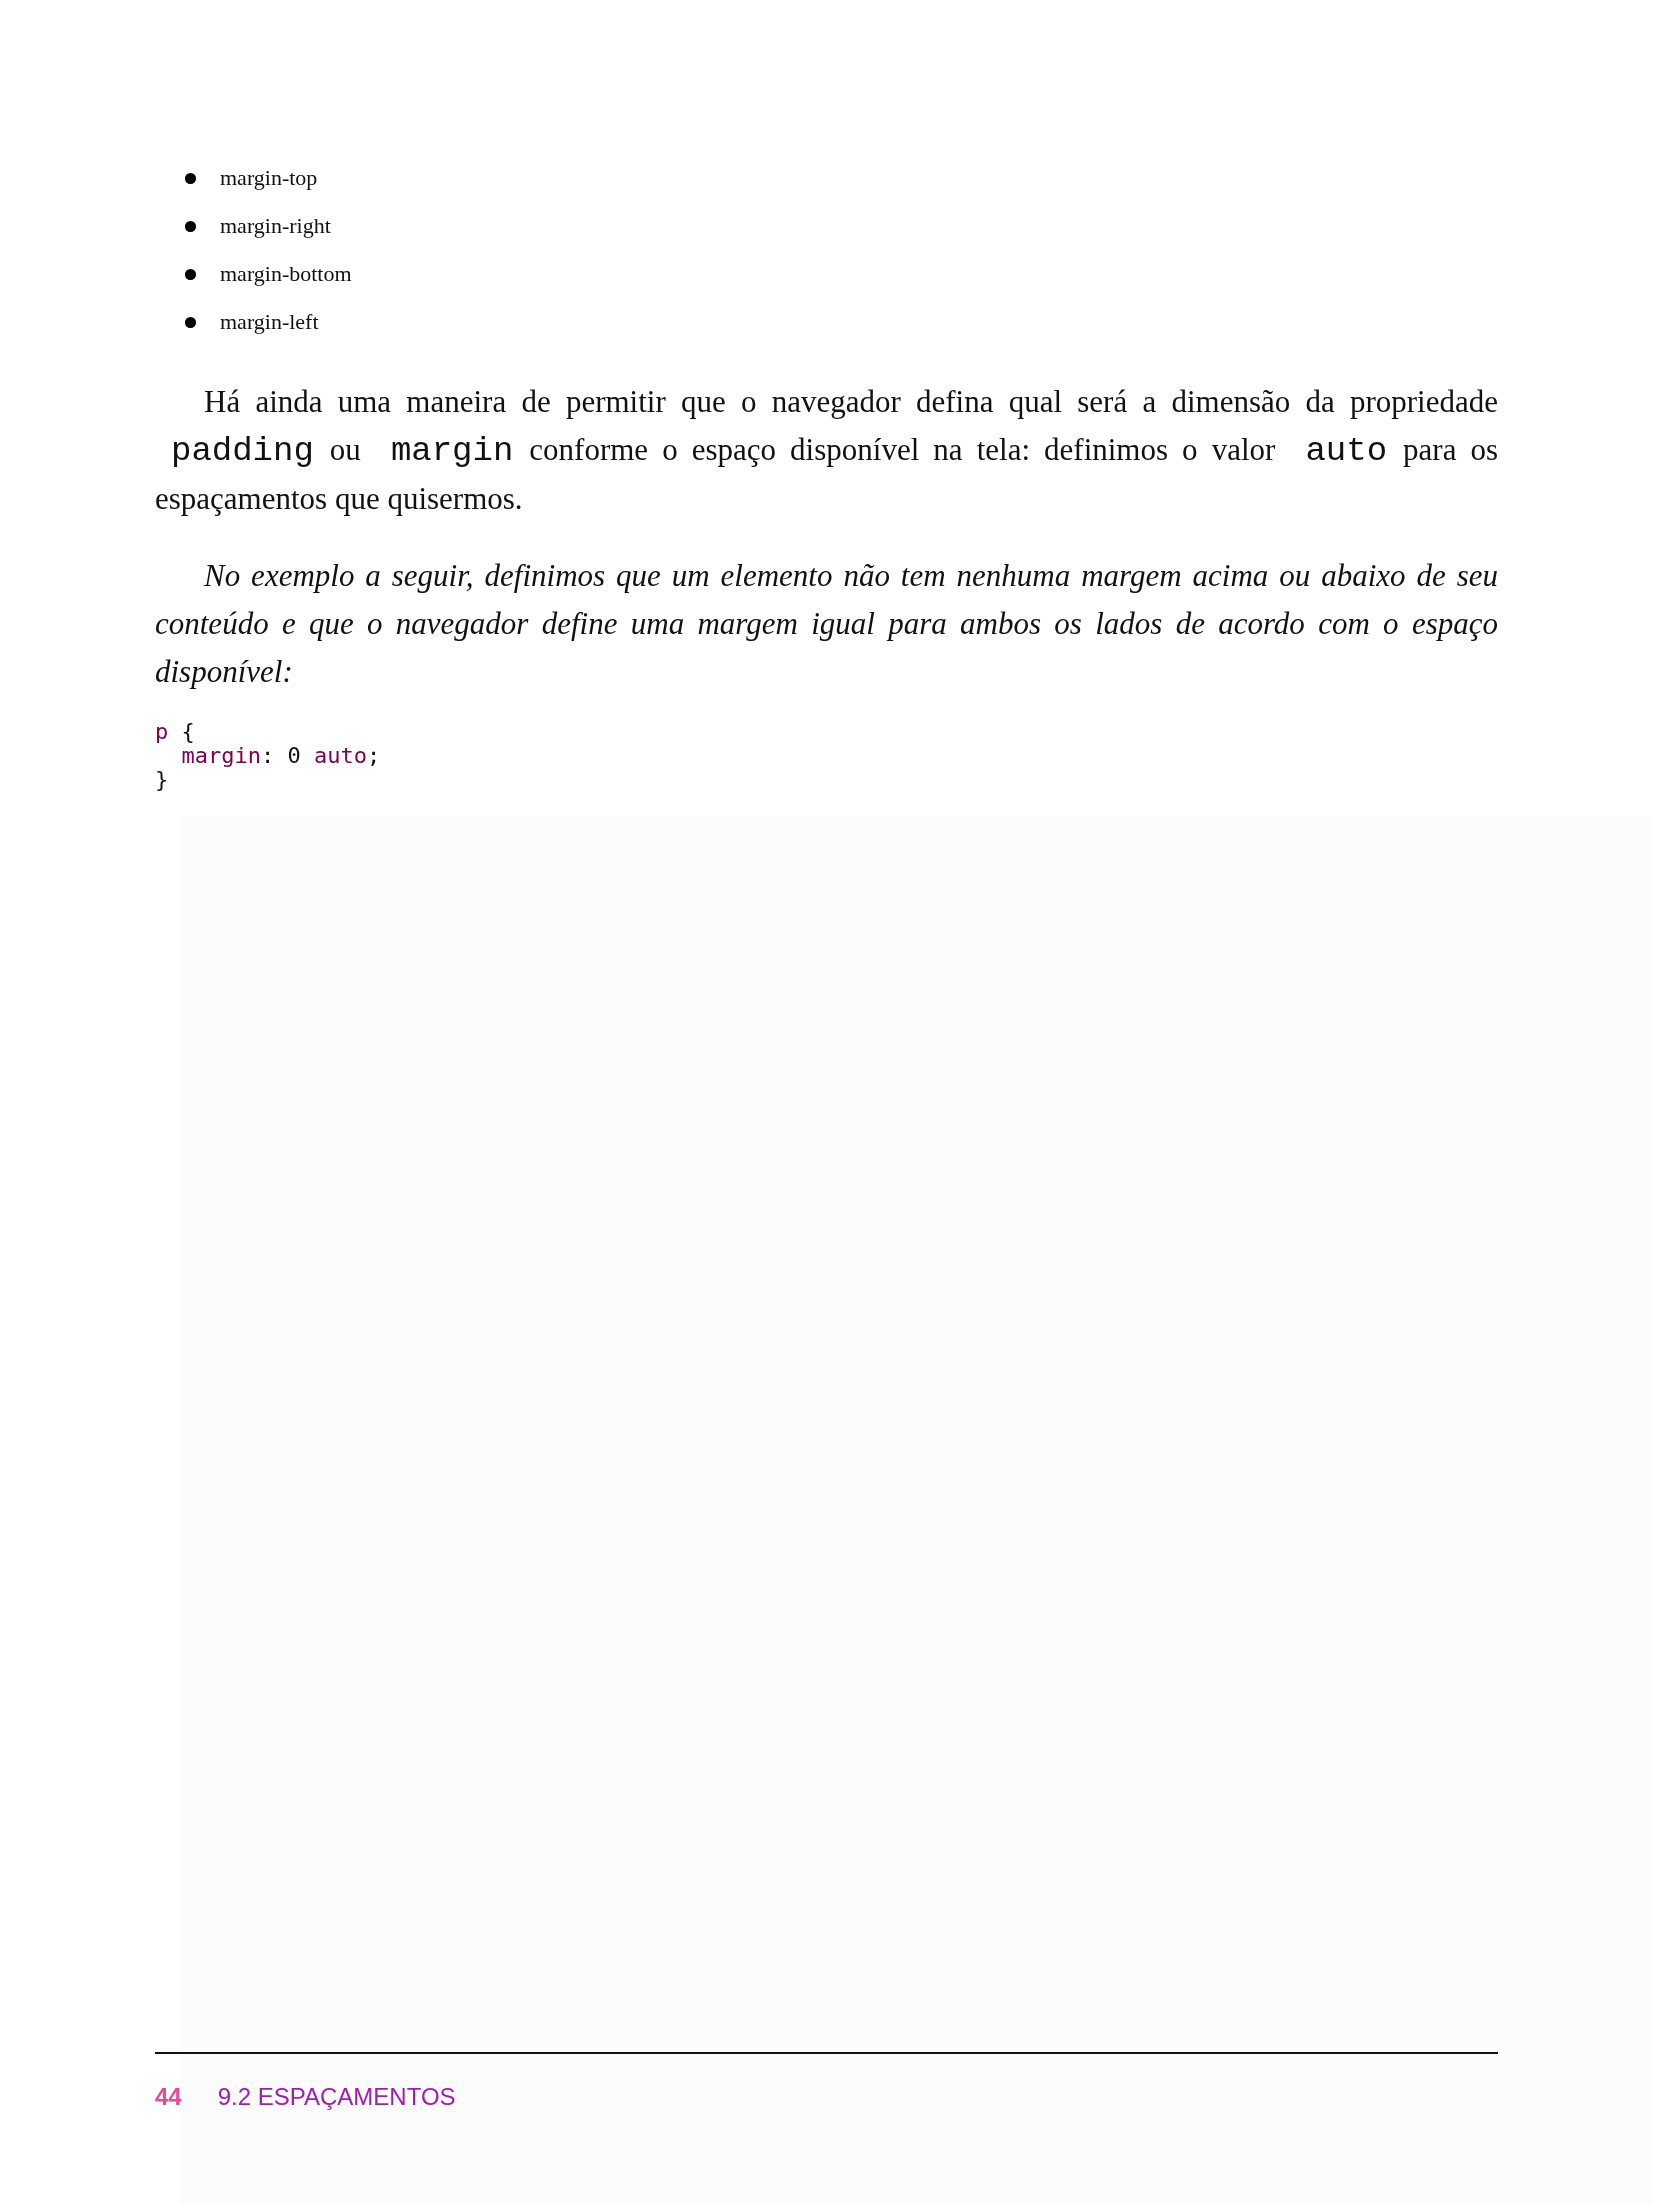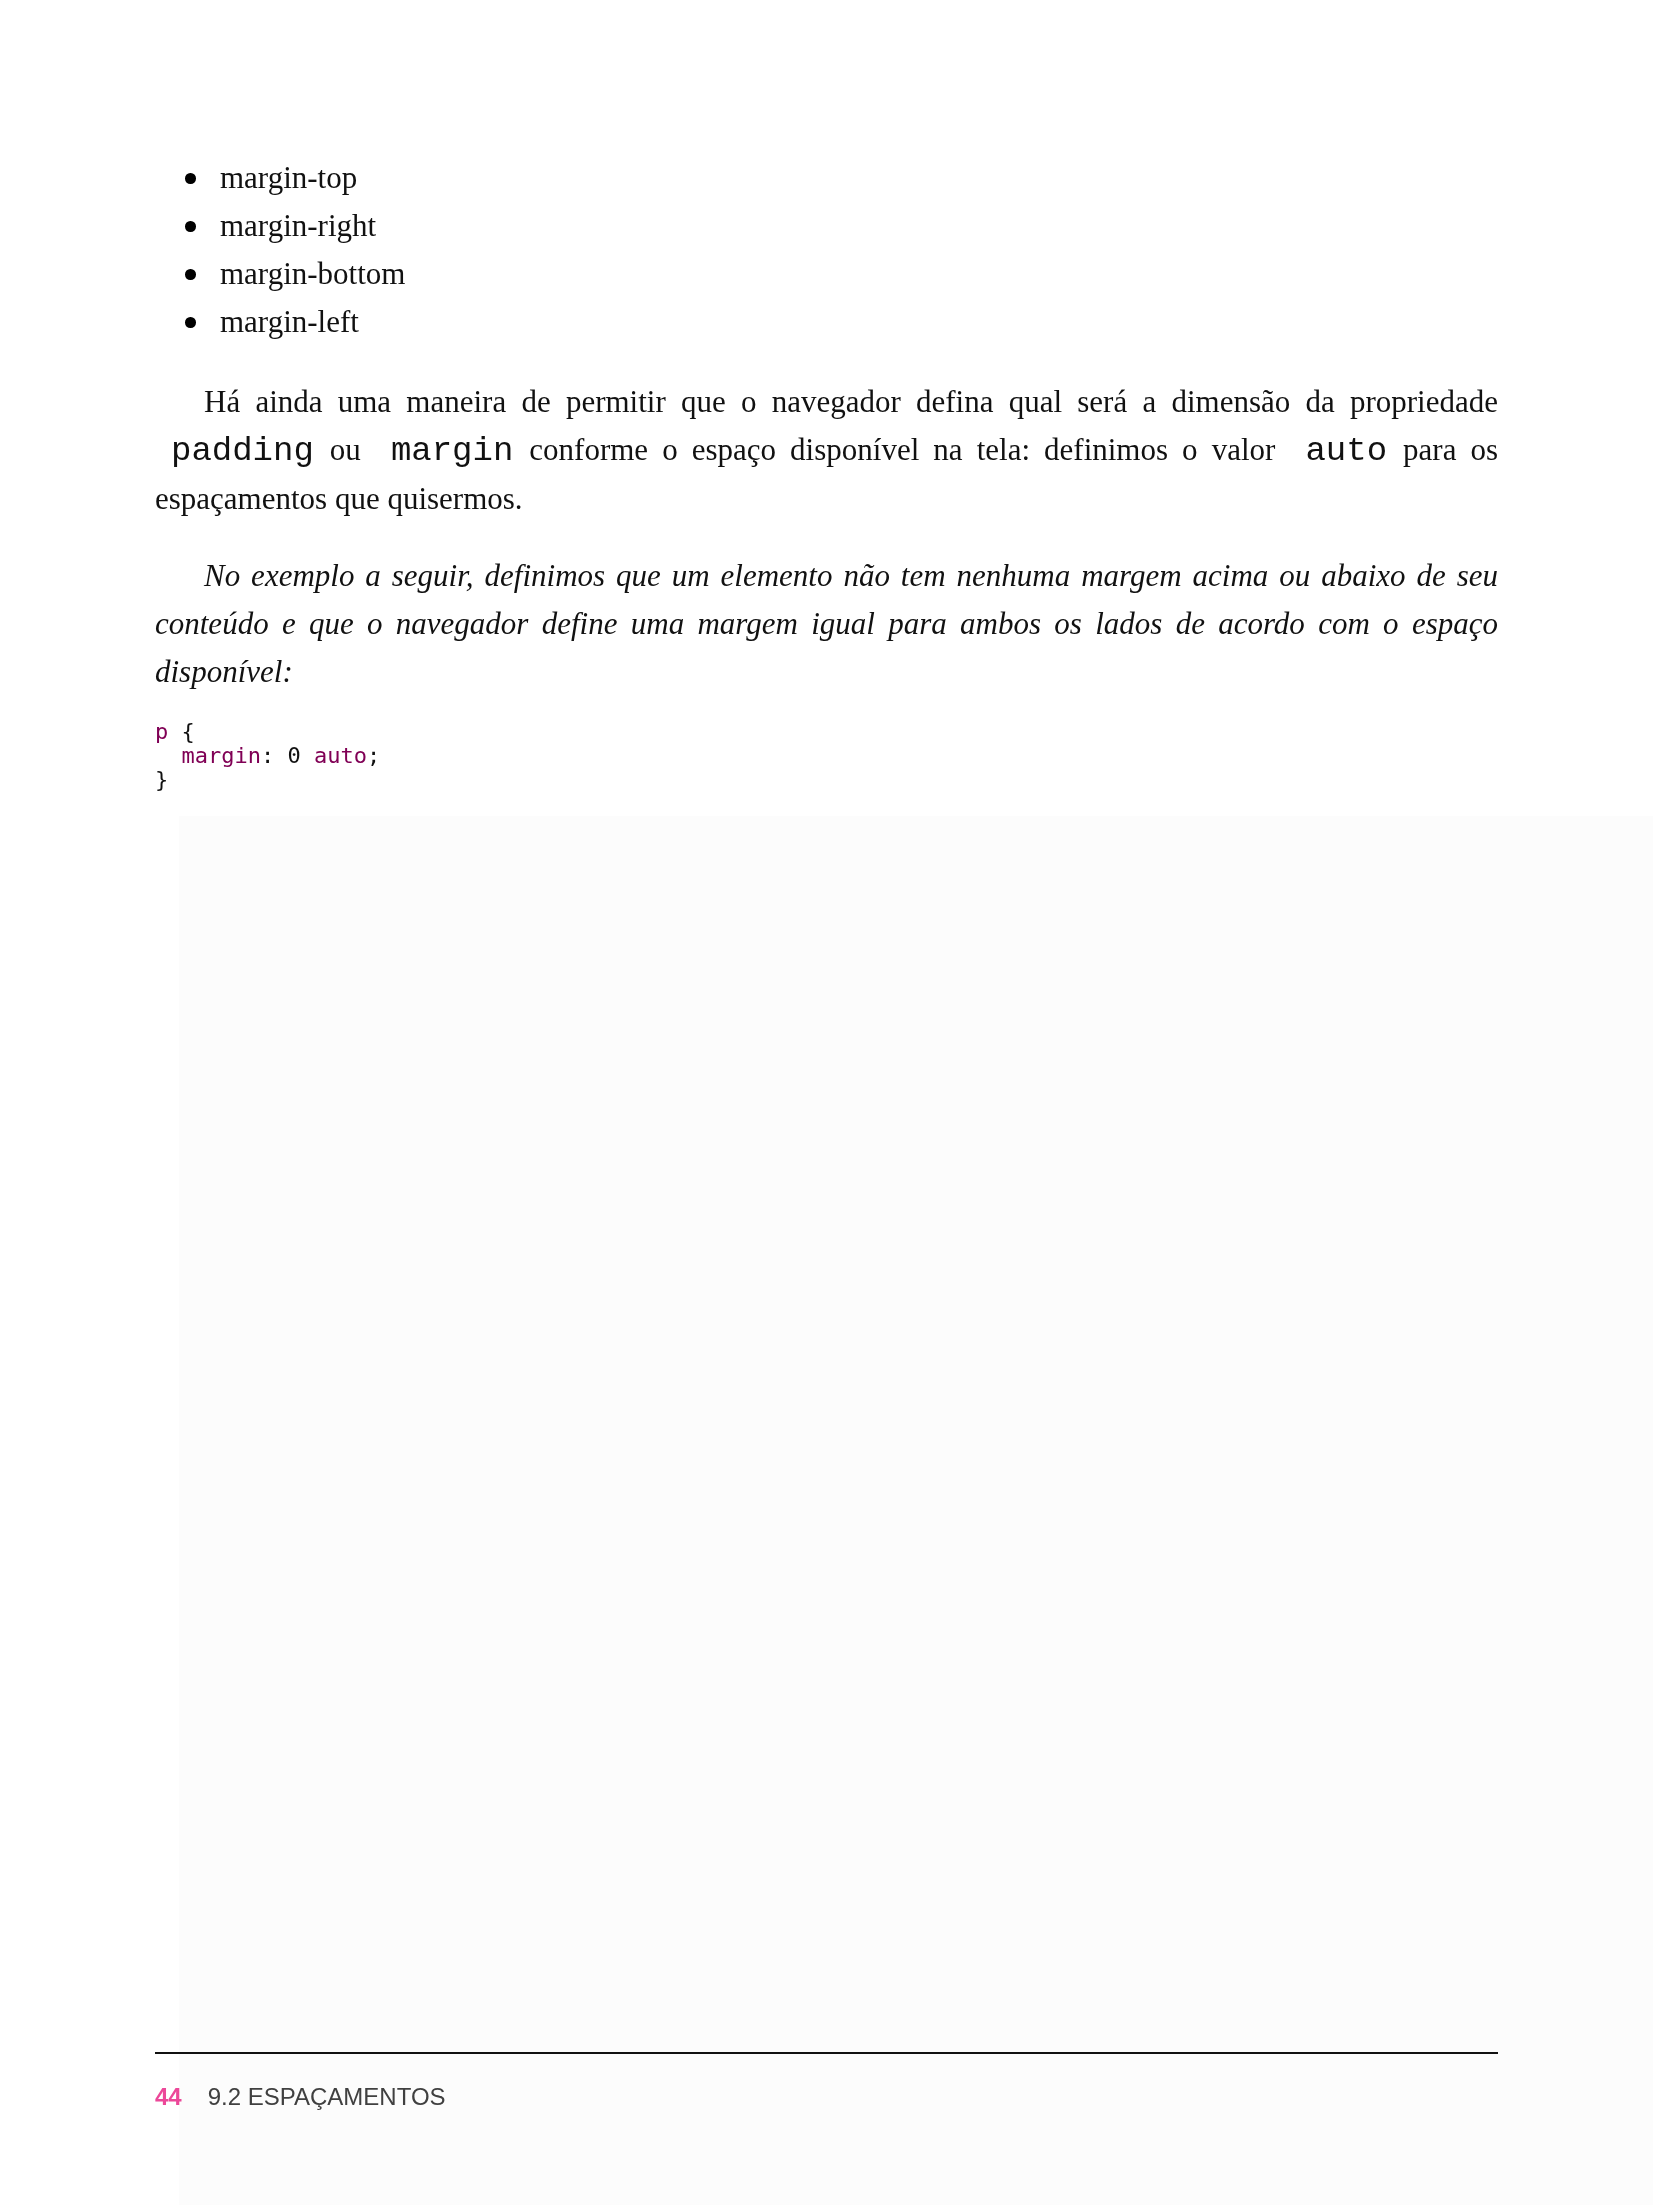--- a/index.html
+++ b/index.html
@@ -4,34 +4,34 @@
 <style>
   html, body { margin:0; padding:0; }
   body {
     width:1654px; height:2205px; position:relative; overflow:hidden;
     background:#ffffff;
     font-family:"Liberation Serif", serif; color:#111;
   }
   .tint { position:absolute; left:179px; top:816px; right:0; bottom:0; background:#fcfcfc; }
   .page { position:absolute; left:155px; top:0; width:1343px; }
   ul.bullets { list-style:none; margin:0; padding:0; position:absolute; top:158px; left:0; }
-  ul.bullets li { position:relative; height:48px; line-height:40px; font-size:31px; padding-left:65px; }
+  ul.bullets li { position:relative; height:48px; line-height:40px; font-size:22px; padding-left:65px; }
   ul.bullets li .dot { position:absolute; left:30px; top:15.3px; width:10.5px; height:10.5px; border-radius:50%; background:#000; }
   p.body { position:absolute; left:0; width:1343px; margin:0; font-size:31px; line-height:48px;
            text-align:justify; text-indent:49px; }
   p.p1 { top:378px; }
   p.p2 { top:552px;font-style:italic; }
   code.inline { font-family:"Liberation Mono", monospace; font-size:34px; padding:0 16px; }
   pre.code { position:absolute; left:0; top:720px; margin:0; font-family:"DejaVu Sans Mono", monospace;
              font-size:22px; line-height:24px; color:#111; }
   .kw { color:#800055; }
   .rule { position:absolute; left:155px; width:1343px; top:2052px; height:2.4px; background:#111; }
   .footer { position:absolute; left:155px; top:2083px; font-family:"Liberation Sans", sans-serif; font-size:24px; }
   .footer .pgnum { font-weight:bold; color:#ec4899; }
-  .footer .section { color:#404040; margin-left:26px; }
+  .footer .section { color:#a21caf; margin-left:36px; }
 </style>
 </head>
 <body>
 
 <div class="tint"></div>
 
 <div class="page">
   <ul class="bullets">
     <li><span class="dot"></span><span>margin-top</span></li>
     <li><span class="dot"></span><span>margin-right</span></li>

